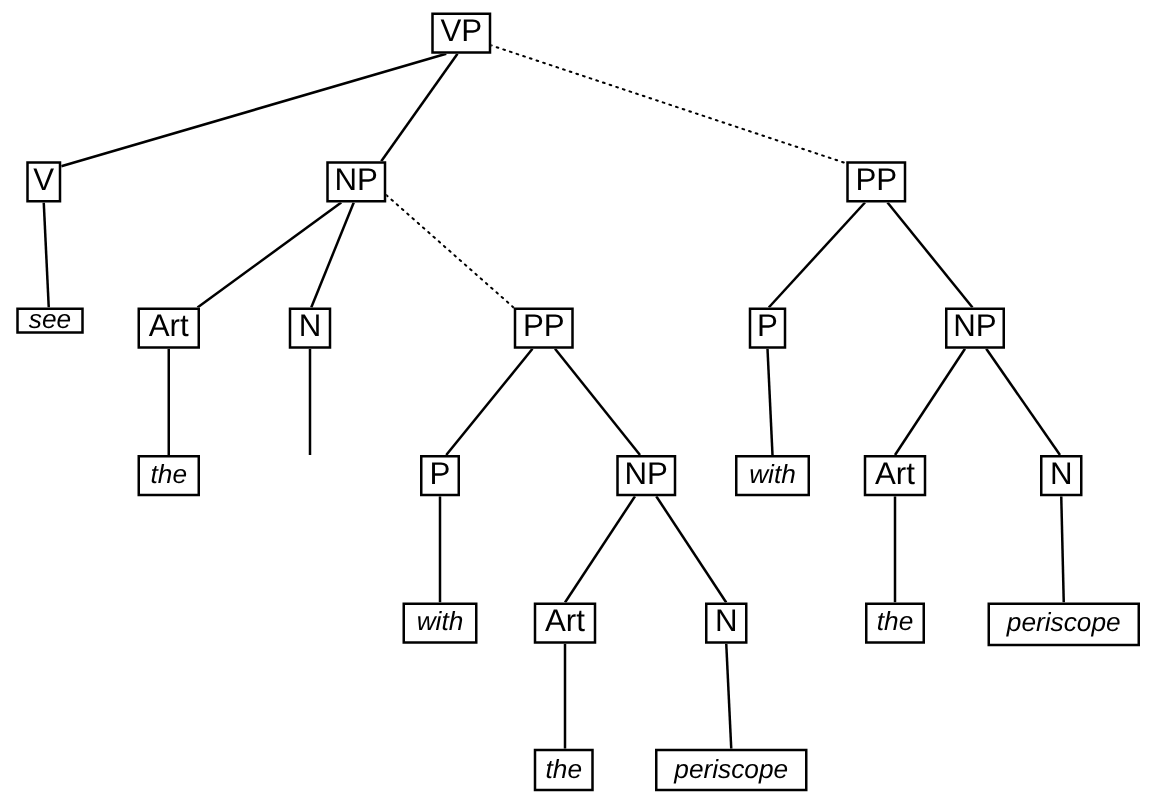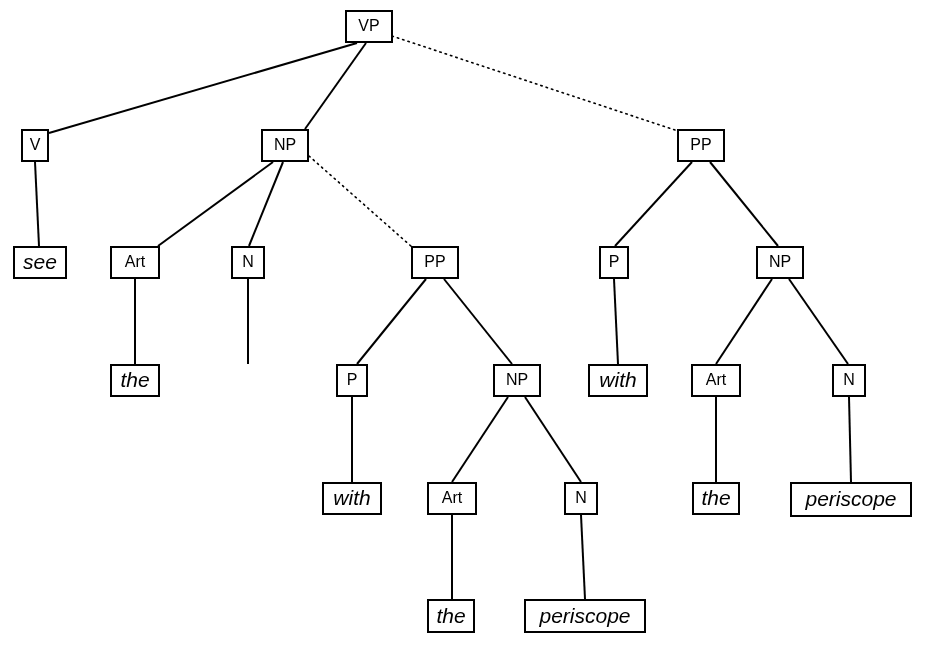--- a/index.html
+++ b/index.html
@@ -31,21 +31,21 @@
     background: #ffffff;
     display: flex;
     align-items: center;
     justify-content: center;
     line-height: 1;
     white-space: nowrap;
     color: #000000;
     z-index: 2;
   }
   .node.cat {
-    font-size: 16px;
+    font-size: 25px;
     font-style: normal;
   }
   .node.leaf {
     font-size: 21px;
     font-style: italic;
   }
   .node-label {
     display: block;
     padding-bottom: 2px;
   }
@@ -84,21 +84,21 @@
     </div>
     <div class="node cat" style="left: 21px; top: 129px; width: 28px; height: 33px;">
       <span class="node-label">V</span>
     </div>
     <div class="node cat" style="left: 261px; top: 129px; width: 48px; height: 33px;">
       <span class="node-label">NP</span>
     </div>
     <div class="node cat" style="left: 677px; top: 129px; width: 48px; height: 33px;">
       <span class="node-label">PP</span>
     </div>
-    <div class="node leaf" style="left: 13px; top: 246px; width: 54px; height: 33px;">
+    <div class="node leaf" style="left: 13px; top: 246px; width: 54px; height: 21px;">
       <span class="node-label">see</span>
     </div>
     <div class="node cat" style="left: 110px; top: 246px; width: 50px; height: 33px;">
       <span class="node-label">Art</span>
     </div>
     <div class="node cat" style="left: 231px; top: 246px; width: 34px; height: 33px;">
       <span class="node-label">N</span>
     </div>
     <div class="node cat" style="left: 411px; top: 246px; width: 48px; height: 33px;">
       <span class="node-label">PP</span>

